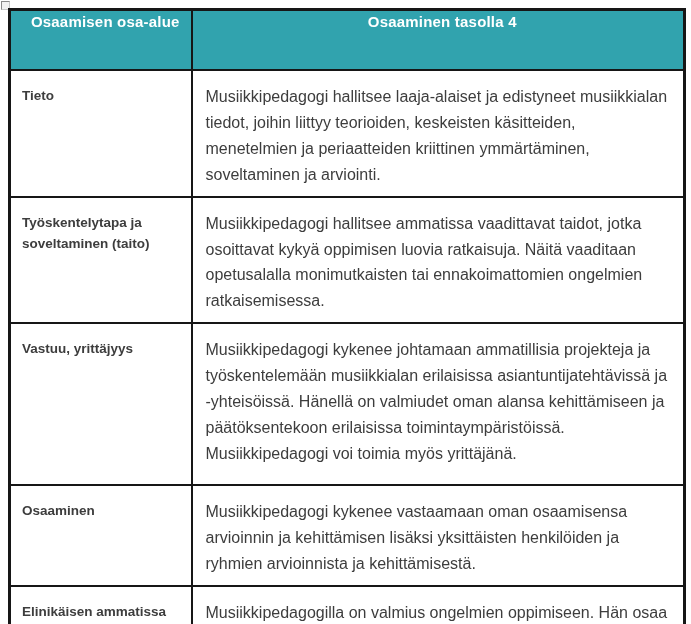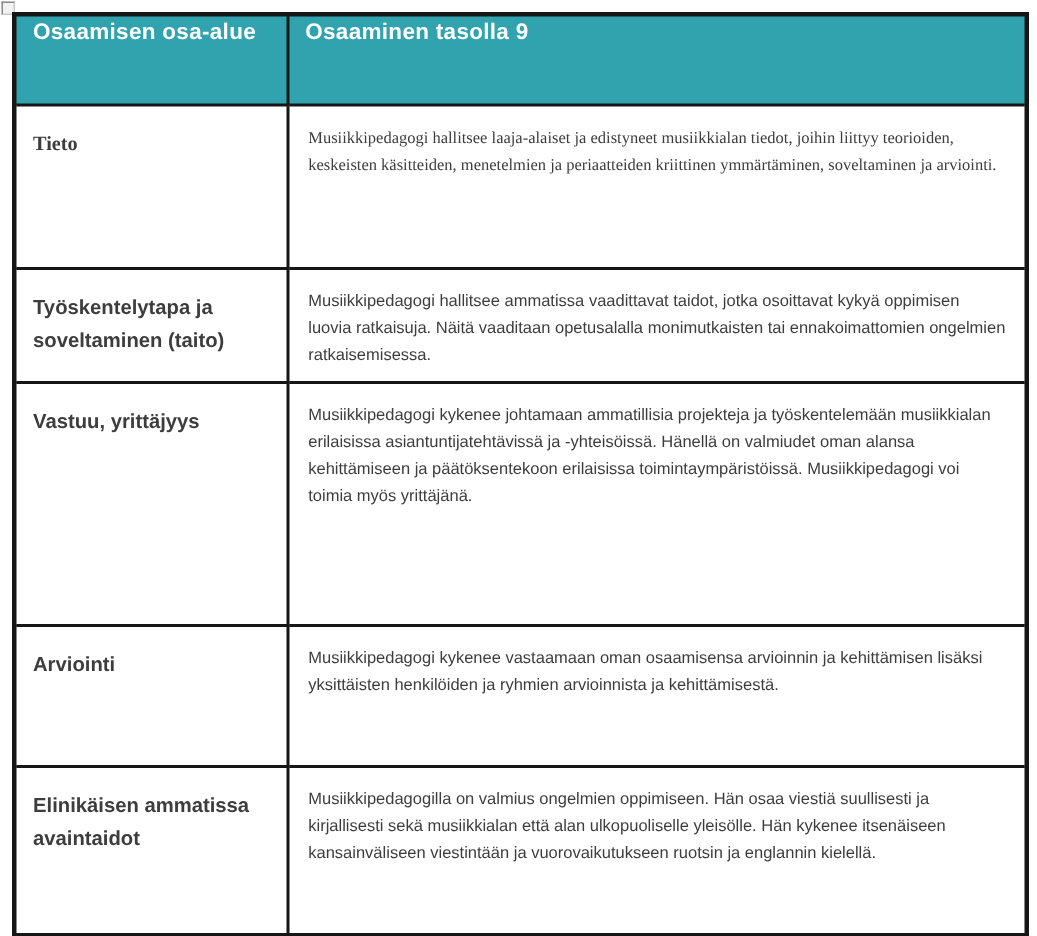--- a/index.html
+++ b/index.html
@@ -43,79 +43,79 @@
     vertical-align: top;
     word-wrap: break-word;
   }
   col.c-area { width: 182px; }
   col.c-desc { width: 493px; }
   th.hdr {
     background: var(--header-bg, #31a3ae);
     color: #ffffff;
     font-size: 15px;
     font-weight: bold;
-    text-align: left;
+    text-align: center;
     vertical-align: middle;
     height: 56px;
     padding: 2px 2px 0 11px;
     letter-spacing: 0.2px;
   }
   td.area {
     font-weight: bold;
     color: #3d3d3d;
     font-size: 13.5px;
     line-height: 1.6;
     padding: 14px 8px 8px 11px;
   }
   td.desc {
     color: #3d3d3d;
-    font-size: 11px;
+    font-size: 16px;
     line-height: 1.62;
     padding: 13px 12px 8px 13px;
     margin-left: 48px;
   }
-  tr.r0 { height: 109px; font-family: Liberation Serif, serif; }
+  tr.r0 { height: 109px; }
   tr.r1 { height: 64px; }
   tr.r2 { height: 162px; }
   tr.r3 { height: 94px; }
   tr.r4 { height: 112px; }
 </style>
 </head>
 <body>
 
 <div class="page">
 
   <div class="table-handle"></div>
 
   <table class="competence">
     <colgroup>
       <col class="c-area">
       <col class="c-desc">
     </colgroup>
     <thead>
       <tr>
         <th class="hdr">Osaamisen osa-alue</th>
-        <th class="hdr">Osaaminen tasolla 9</th>
+        <th class="hdr">Osaaminen tasolla 4</th>
       </tr>
     </thead>
     <tbody>
       <tr class="r0">
         <td class="area">Tieto</td>
         <td class="desc">Musiikkipedagogi hallitsee laaja-alaiset ja edistyneet musiikkialan tiedot, joihin liittyy teorioiden, keskeisten käsitteiden, menetelmien ja periaatteiden kriittinen ymmärtäminen, soveltaminen ja arviointi.</td>
       </tr>
       <tr class="r1">
         <td class="area">Työskentelytapa ja soveltaminen (taito)</td>
         <td class="desc">Musiikkipedagogi hallitsee ammatissa vaadittavat taidot, jotka osoittavat kykyä oppimisen luovia ratkaisuja. Näitä vaaditaan opetusalalla monimutkaisten tai ennakoimattomien ongelmien ratkaisemisessa.</td>
       </tr>
       <tr class="r2">
         <td class="area">Vastuu, yrittäjyys</td>
         <td class="desc">Musiikkipedagogi kykenee johtamaan ammatillisia projekteja ja työskentelemään musiikkialan erilaisissa asiantuntijatehtävissä ja -yhteisöissä. Hänellä on valmiudet oman alansa kehittämiseen ja päätöksentekoon erilaisissa toimintaympäristöissä. Musiikkipedagogi voi toimia myös yrittäjänä.</td>
       </tr>
       <tr class="r3">
-        <td class="area">Arviointi</td>
+        <td class="area">Osaaminen</td>
         <td class="desc">Musiikkipedagogi kykenee vastaamaan oman osaamisensa arvioinnin ja kehittämisen lisäksi yksittäisten henkilöiden ja ryhmien arvioinnista ja kehittämisestä.</td>
       </tr>
       <tr class="r4">
         <td class="area">Elinikäisen ammatissa avaintaidot</td>
         <td class="desc">Musiikkipedagogilla on valmius ongelmien oppimiseen. Hän osaa viestiä suullisesti ja kirjallisesti sekä musiikkialan että alan ulkopuoliselle yleisölle. Hän kykenee itsenäiseen kansainväliseen viestintään ja vuorovaikutukseen ruotsin ja englannin kielellä.</td>
       </tr>
     </tbody>
   </table>
 </div>
 

